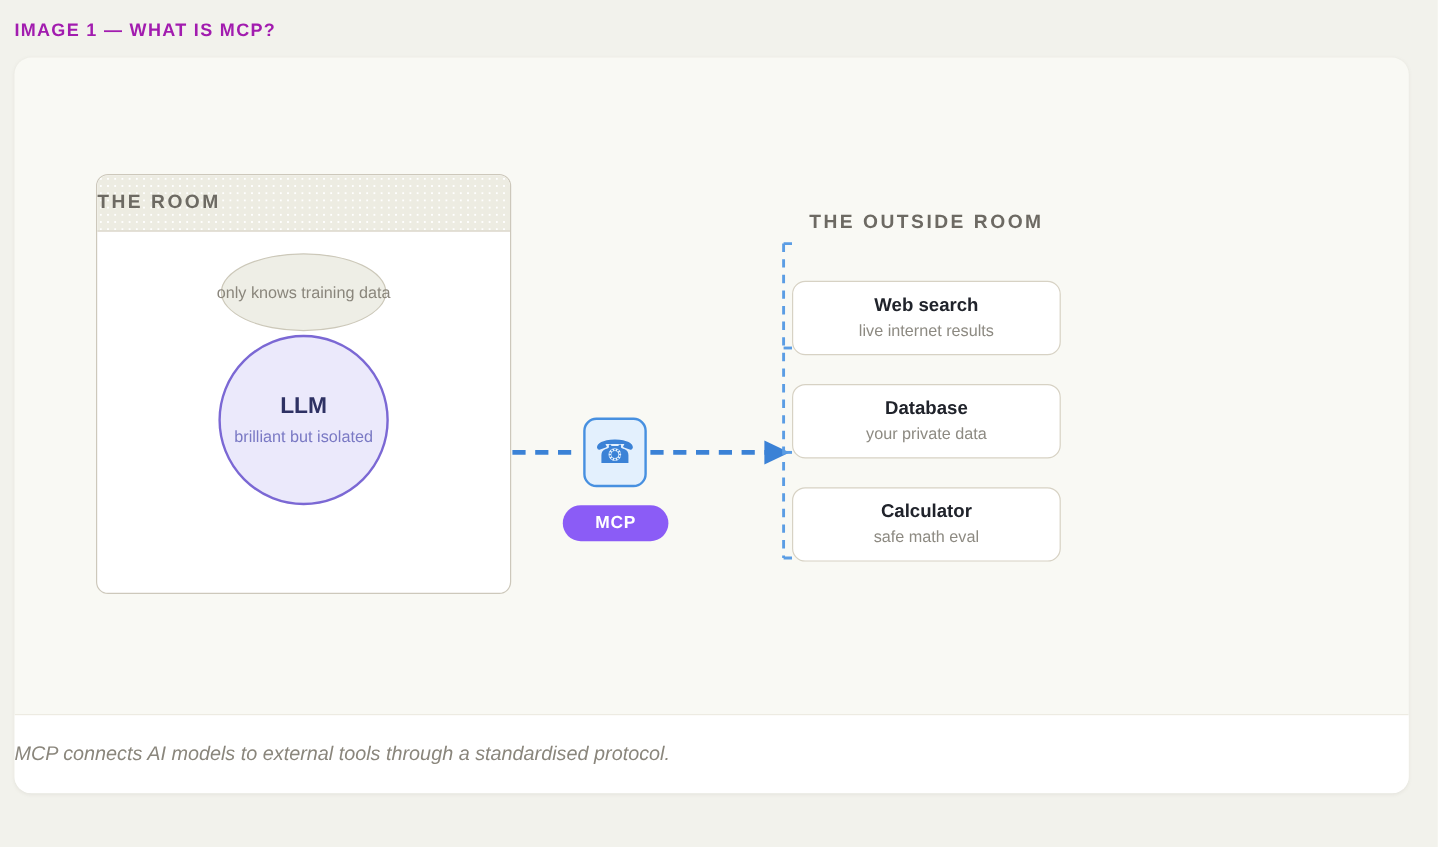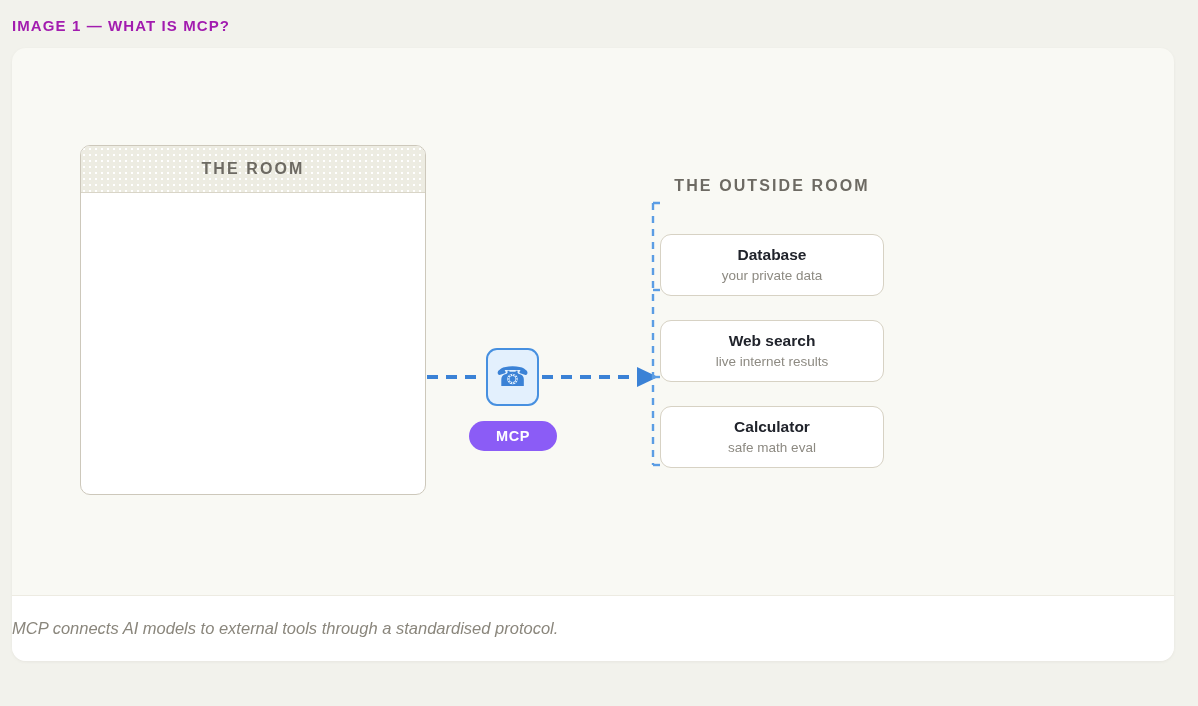--- a/index.html
+++ b/index.html
@@ -66,21 +66,21 @@
     top: 0;
     width: 100%;
     height: 47px;
     background-color: #edece2;
     background-image: radial-gradient(#ffffff 0.9px, transparent 1px);
     background-size: 6px 6px;
     border-bottom: 1px solid #d9d5c8;
     box-sizing: border-box;
     display: flex;
     align-items: center;
-    justify-content: center;
+    justify-content: flex-start;
   }
   .room-header-label {
     font-size: 16px;
     font-weight: 700;
     letter-spacing: 2.1px;
     color: #6d6a63;
   }
   .room-body {
     position: absolute;
     left: 0;
@@ -272,20 +272,29 @@
 <div class="page-title">IMAGE 1 — WHAT IS MCP?</div>
 
 <div class="figure-card">
 
   <div class="diagram-area">
 
     <div class="room-panel">
       <div class="room-header">
         <span class="room-header-label">THE ROOM</span>
       </div>
+      <div class="room-body">
+        <div class="note-ellipse">
+          <span class="note-ellipse-label">only knows training data</span>
+        </div>
+        <div class="llm-circle">
+          <span class="llm-title">LLM</span>
+          <span class="llm-sub">brilliant but isolated</span>
+        </div>
+      </div>
     </div>
 
     <svg class="connector-layer" viewBox="0 0 1162 546">
 
       <line x1="415" y1="329" x2="470" y2="329" stroke="#3b82d6" stroke-width="4" stroke-dasharray="11 8"></line>
 
       <line x1="530" y1="329" x2="627" y2="329" stroke="#3b82d6" stroke-width="4" stroke-dasharray="11 8"></line>
       <polygon points="625,319 646,329 625,339" fill="#3b82d6"></polygon>
 
       <line x1="641" y1="155" x2="641" y2="417" stroke="#5b9de4" stroke-width="2.4" stroke-dasharray="7 6"></line>
@@ -300,26 +309,26 @@
       <span class="mcp-phone-icon">☎</span>
     </div>
     <div class="mcp-badge">
       <span class="mcp-badge-label">MCP</span>
     </div>
 
     <div class="outside-title">THE OUTSIDE ROOM</div>
 
     <div class="tool-list">
       <div class="tool-card">
+        <span class="tool-title">Web search</span>
+        <span class="tool-sub">live internet results</span>
+      </div>
+      <div class="tool-card">
         <span class="tool-title">Database</span>
         <span class="tool-sub">your private data</span>
-      </div>
-      <div class="tool-card">
-        <span class="tool-title">Web search</span>
-        <span class="tool-sub">live internet results</span>
       </div>
       <div class="tool-card">
         <span class="tool-title">Calculator</span>
         <span class="tool-sub">safe math eval</span>
       </div>
     </div>
 
     <div class="diagram-caption">MCP is the telephone — it connects the LLM to the outside world</div>
   </div>
 

